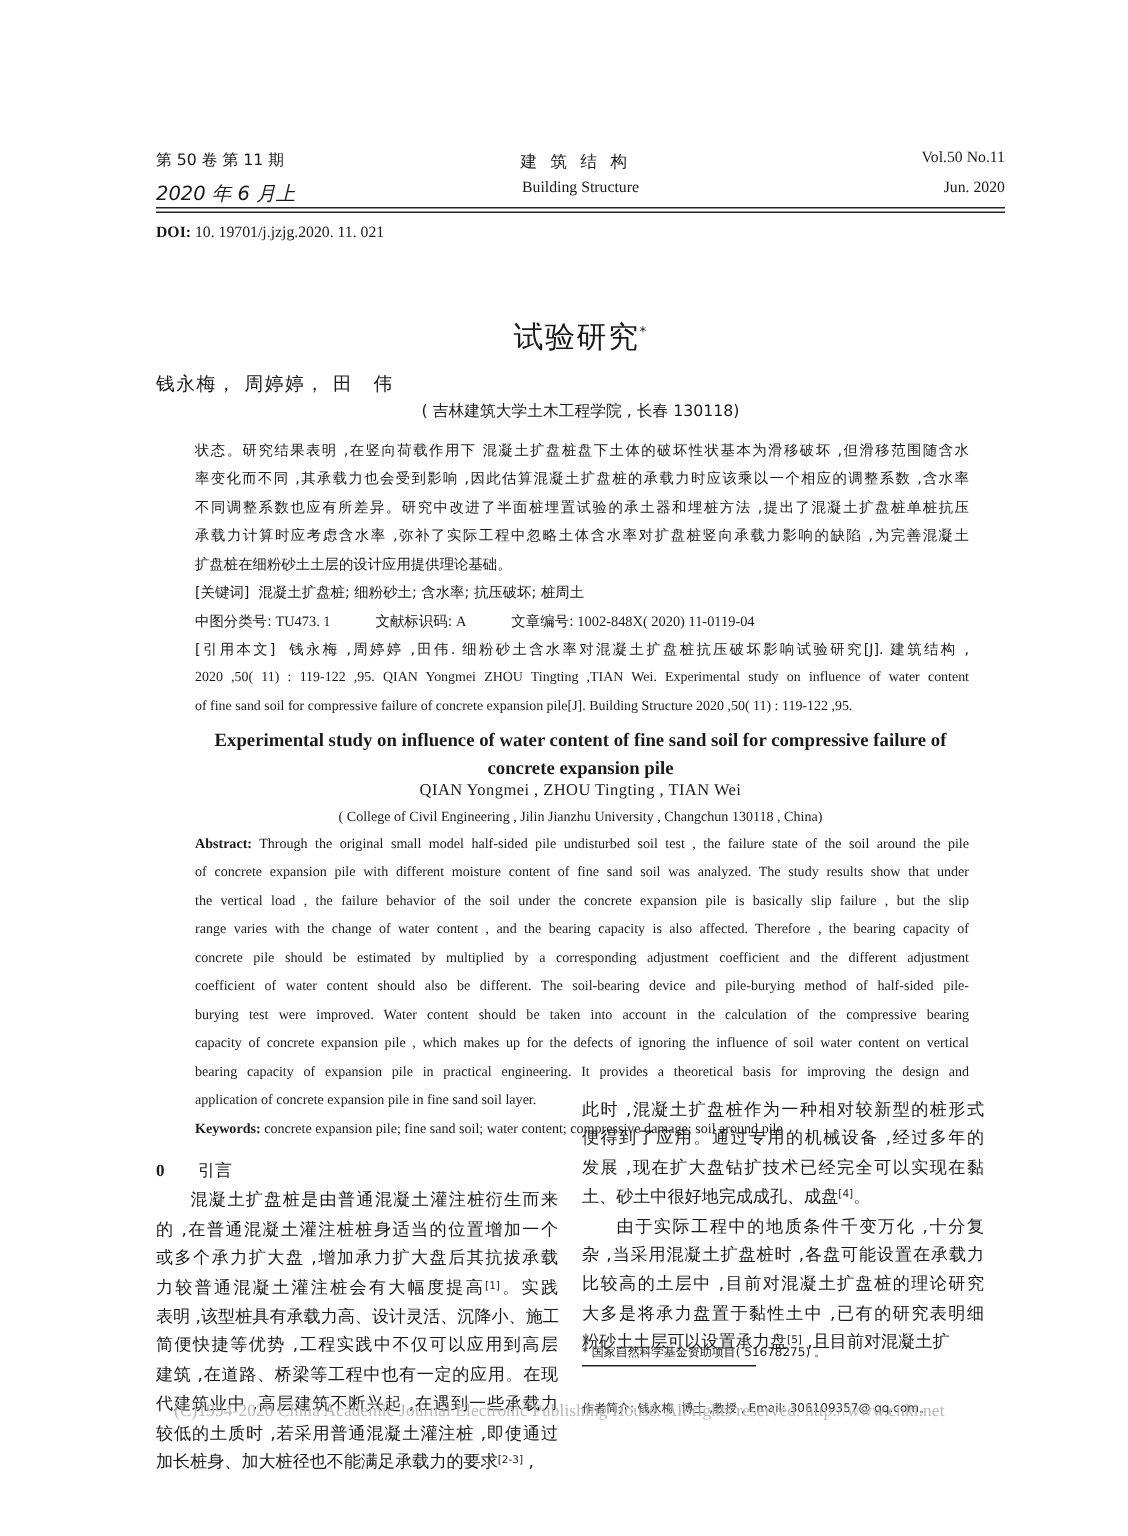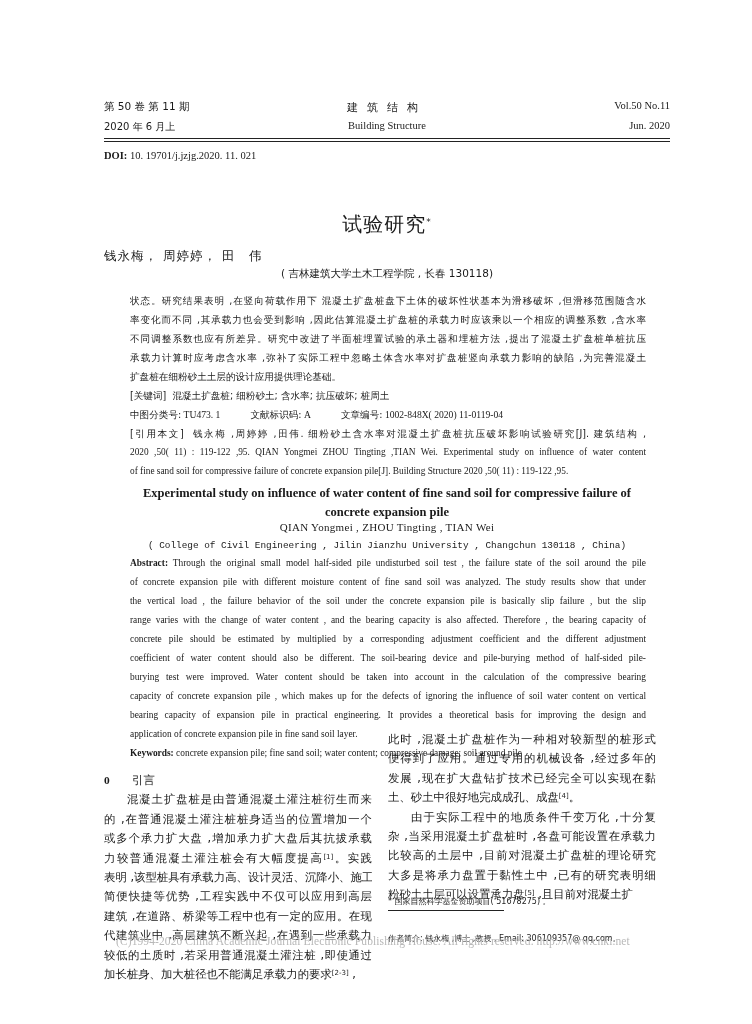--- a/index.html
+++ b/index.html
@@ -57,21 +57,21 @@
 
 <div class="page">
 
   <div class="hdr" style="top:100px;">
     <div class="hdr-row" style="top:0;">
       <span class="hdr-left" style="font-family:'DejaVu Sans',sans-serif;font-size:10.5px;">第 50 卷 第 11 期</span>
       <span class="hdr-center cn">建筑结构</span>
       <span class="hdr-right">Vol.50 No.11</span>
     </div>
     <div class="hdr-row" style="top:20px;">
-      <span class="hdr-left" style="font-family:'DejaVu Sans',sans-serif;font-size:10px;">2020 年 6 月上</span>
+      <span class="hdr-left" style="font-family:'DejaVu Sans',sans-serif;font-size:13px;font-style:italic;">2020 年 6 月上</span>
       <span class="hdr-center">Building Structure</span>
       <span class="hdr-right">Jun. 2020</span>
     </div>
   </div>
   <div class="rule1"></div>
   <div class="rule2"></div>
 
   <div class="doi">
     <b>DOI:</b><span> 10. 19701/j.jzjg.2020. 11. 021</span>
   </div>
@@ -92,21 +92,21 @@
     <span class="line"><span>[关键词]</span>&nbsp;&nbsp;<span>混凝土扩盘桩; 细粉砂土; 含水率; 抗压破坏; 桩周土</span></span>
     <span class="line"><span>中图分类号:</span><span class="en"> TU473. 1</span><span style="display:inline-block;width:30px;"></span><span>文献标识码:</span><span class="en"> A</span><span style="display:inline-block;width:30px;"></span><span>文章编号:</span><span class="en"> 1002-848X( 2020) 11-0119-04</span></span>
     <span class="line just"><span>[引用本文]</span>&nbsp;&nbsp;<span>钱永梅 ,周婷婷 ,田伟. 细粉砂土含水率对混凝土扩盘桩抗压破坏影响试验研究[J]. 建筑结构 ,</span></span>
     <span class="line just en" style="font-size:9.3px;">2020 ,50( 11) : 119-122 ,95. QIAN Yongmei ZHOU Tingting ,TIAN Wei. Experimental study on influence of water content</span>
     <span class="line en" style="font-size:9.3px;">of fine sand soil for compressive failure of concrete expansion pile[J]. Building Structure 2020 ,50( 11) : 119-122 ,95.</span>
   </div>
 
   <div class="title-en" style="top:502px;">concrete expansion pile</div>
   <div class="title-en" style="top:483px;">Experimental study on influence of water content of fine sand soil for compressive failure of</div>
   <div class="authors-en" style="top:521px;">QIAN Yongmei , ZHOU Tingting , TIAN Wei</div>
-  <div class="affil-en" style="top:540px;font-family:Liberation Mono, monospace;">( College of Civil Engineering , Jilin Jianzhu University , Changchun 130118 , China)</div>
+  <div class="affil-en" style="top:540px;">( College of Civil Engineering , Jilin Jianzhu University , Changchun 130118 , China)</div>
 
   <div class="blk en-blk" style="top:554px;">
     <span class="line just"><b>Abstract:</b><span> Through the original small model half-sided pile undisturbed soil test , the failure state of the soil around the pile</span></span>
     <span class="line just">of concrete expansion pile with different moisture content of fine sand soil was analyzed. The study results show that under</span>
     <span class="line just">the vertical load , the failure behavior of the soil under the concrete expansion pile is basically slip failure , but the slip</span>
     <span class="line just">range varies with the change of water content , and the bearing capacity is also affected. Therefore , the bearing capacity of</span>
     <span class="line just">concrete pile should be estimated by multiplied by a corresponding adjustment coefficient and the different adjustment</span>
     <span class="line just">coefficient of water content should also be different. The soil-bearing device and pile-burying method of half-sided pile-</span>
     <span class="line just">burying test were improved. Water content should be taken into account in the calculation of the compressive bearing</span>
     <span class="line just">capacity of concrete expansion pile , which makes up for the defects of ignoring the influence of soil water content on vertical</span>

